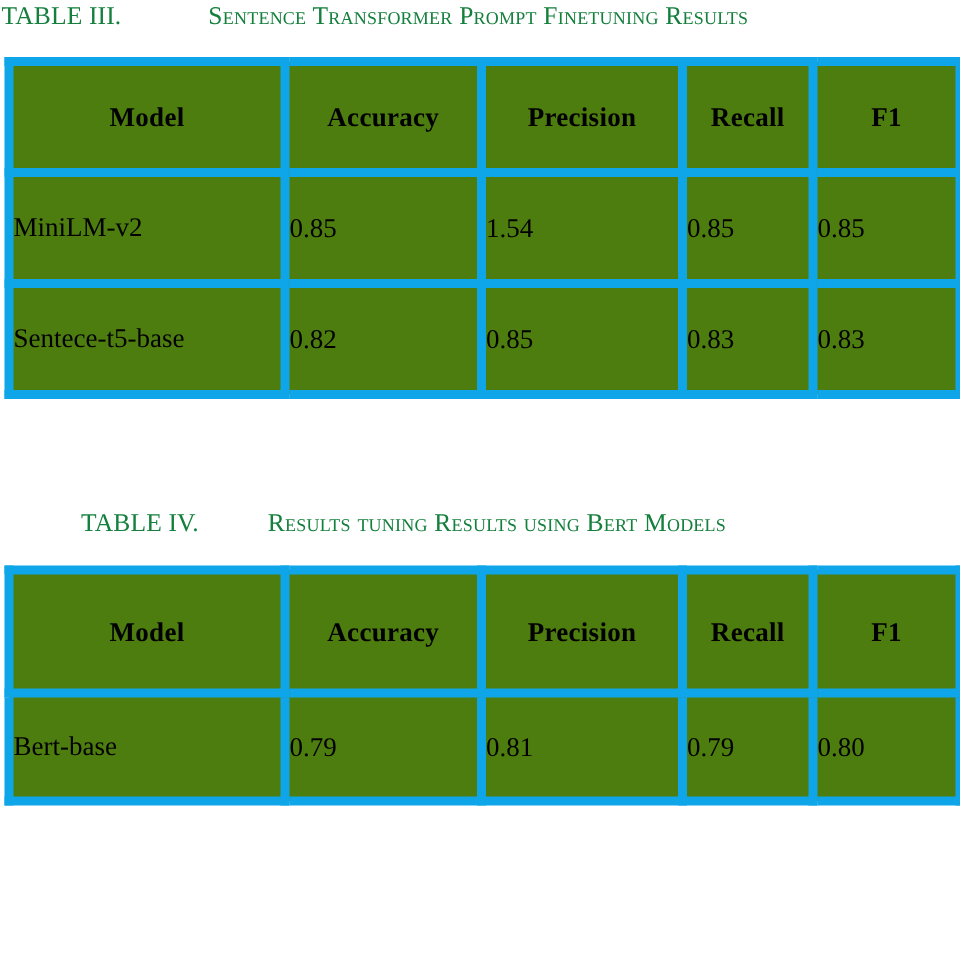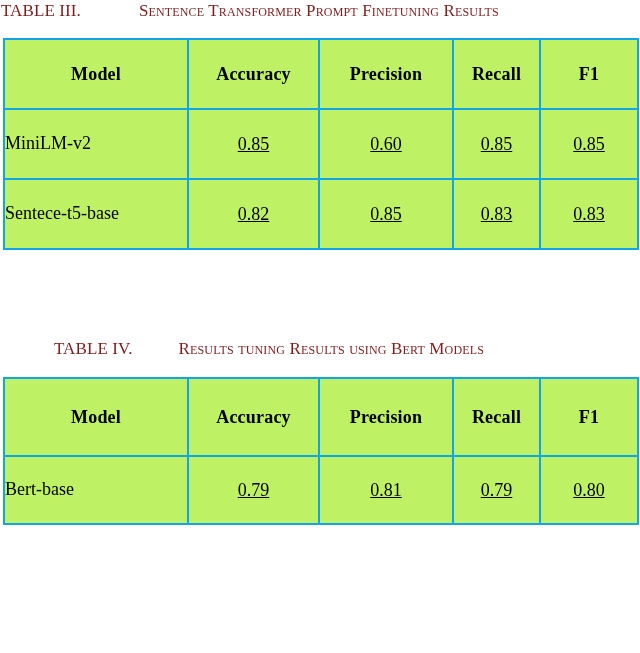--- a/index.html
+++ b/index.html
@@ -22,21 +22,21 @@
     height: 653px;
   }
 
   
   .caption {
     display: flex;
     align-items: baseline;
     font-size: 17px;
     line-height: 1.1;
     white-space: nowrap;
-    color: #7f1d1d;
+    color: #15803d;
   }
   .caption-label {
     font-variant: normal;
     letter-spacing: 0.1px;
   }
   .caption-title {
     font-variant: small-caps;
     letter-spacing: 0.15px;
   }
 
@@ -62,24 +62,24 @@
     width: 634px;
     border-collapse: collapse;
     table-layout: fixed;
     background: #fff;
   }
   #table-3 { top: 38px; }
   #table-4 { top: 377px; }
 
   .results-table td,
   .results-table th {
-    border: 2px solid #0ea5e9;
+    border: 6px solid #0ea5e9;
     padding: 0;
     vertical-align: middle;
-    background: #bef264;
+    background: #4d7c0f;
   }
 
   
   col.c-model     { width: 184px; }
   col.c-accuracy  { width: 131px; }
   col.c-precision { width: 134px; }
   col.c-recall    { width: 87px; }
   col.c-f1        { width: 98px; }
 
   .results-table thead th {
@@ -94,22 +94,21 @@
     height: 68px;
     font-size: 18px;
     font-weight: normal;
   }
   .cell-model {
     text-align: left;
     padding: 0 6px 0 10px;
     line-height: 1.22;
   }
   .cell-num {
-    text-align: center;
-    text-decoration: underline;
+    text-align: left;
   }
 
   
   #table-4 thead th { height: 76px; }
   #table-4 tbody td { height: 66px; }
 </style>
 </head>
 <body>
 
 <div class="page">
@@ -134,21 +133,21 @@
         <th>Accuracy</th>
         <th>Precision</th>
         <th>Recall</th>
         <th>F1</th>
       </tr>
     </thead>
     <tbody>
       <tr>
         <td class="cell-model">MiniLM-v2</td>
         <td class="cell-num">0.85</td>
-        <td class="cell-num">0.60</td>
+        <td class="cell-num">1.54</td>
         <td class="cell-num">0.85</td>
         <td class="cell-num">0.85</td>
       </tr>
       <tr>
         <td class="cell-model">Sentece-t5-base</td>
         <td class="cell-num">0.82</td>
         <td class="cell-num">0.85</td>
         <td class="cell-num">0.83</td>
         <td class="cell-num">0.83</td>
       </tr>

